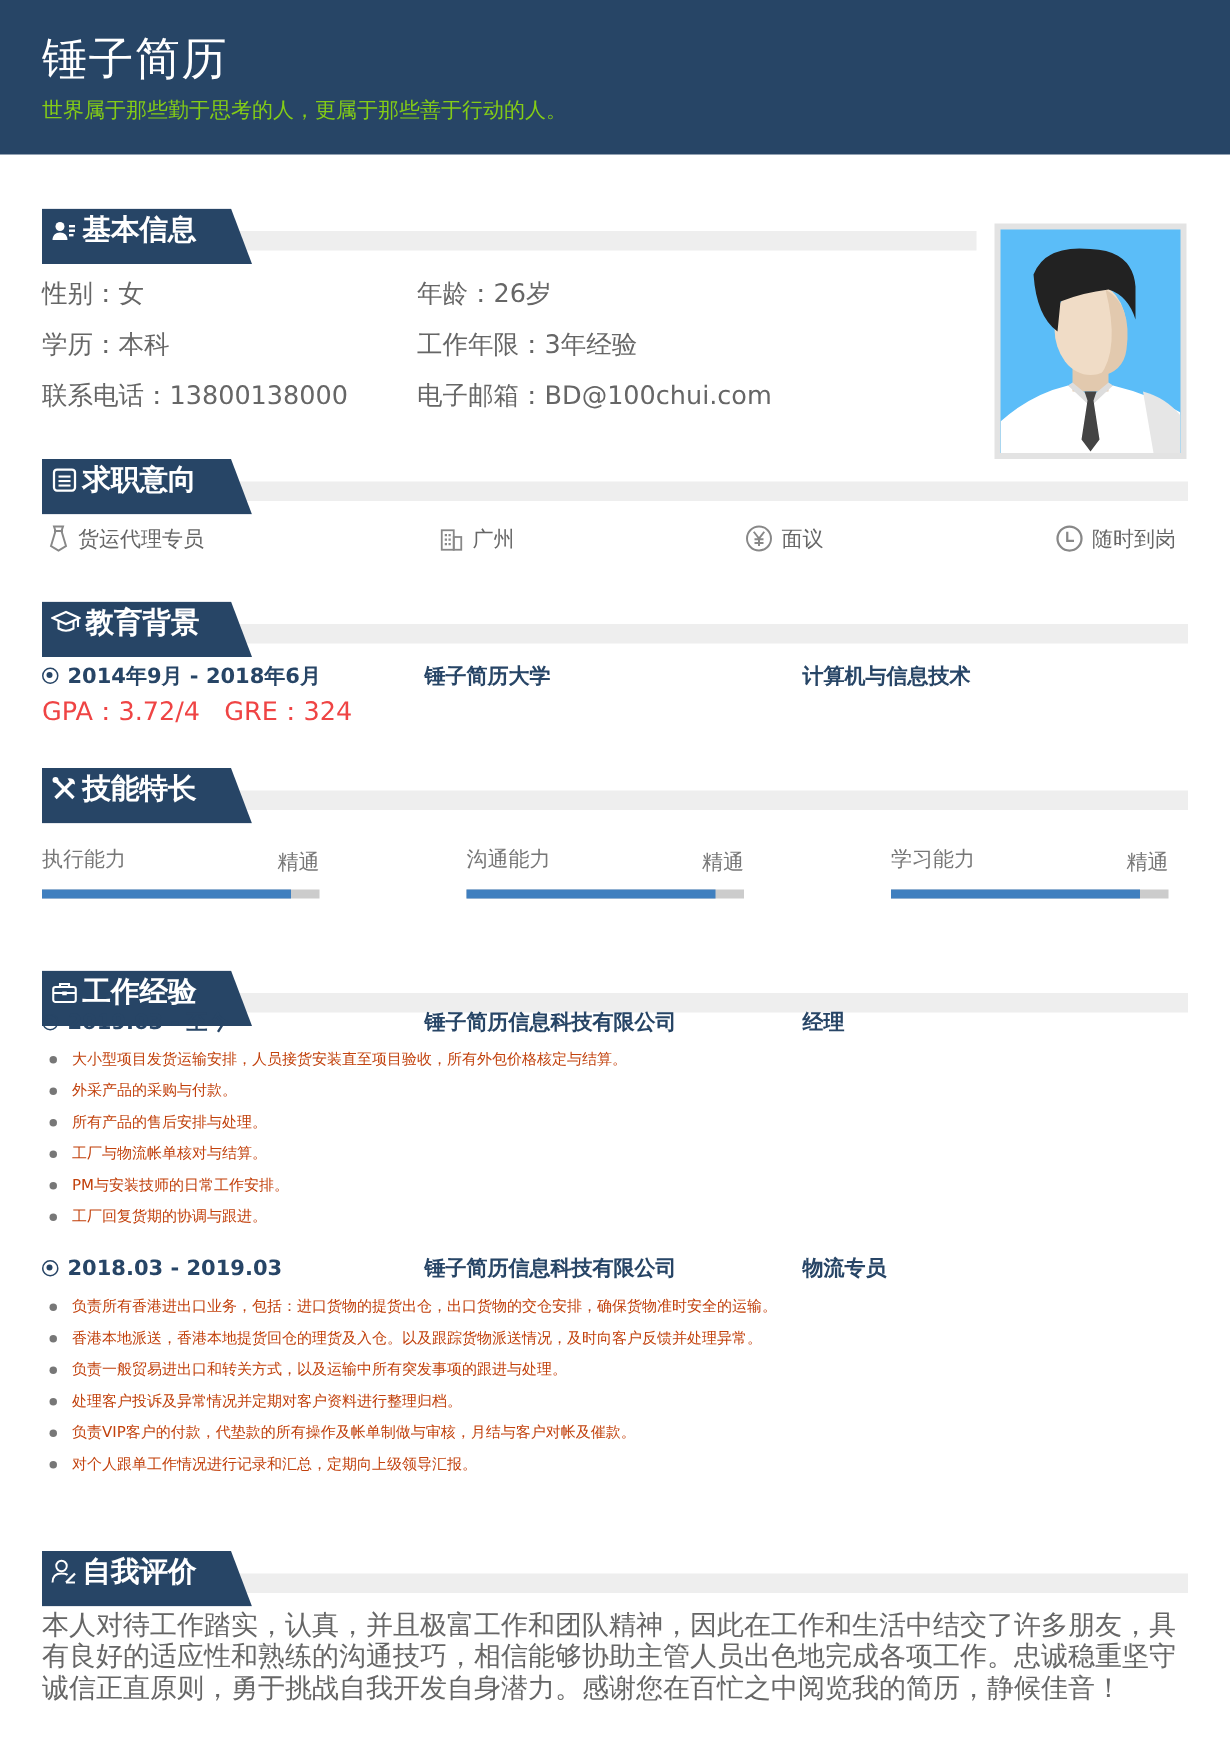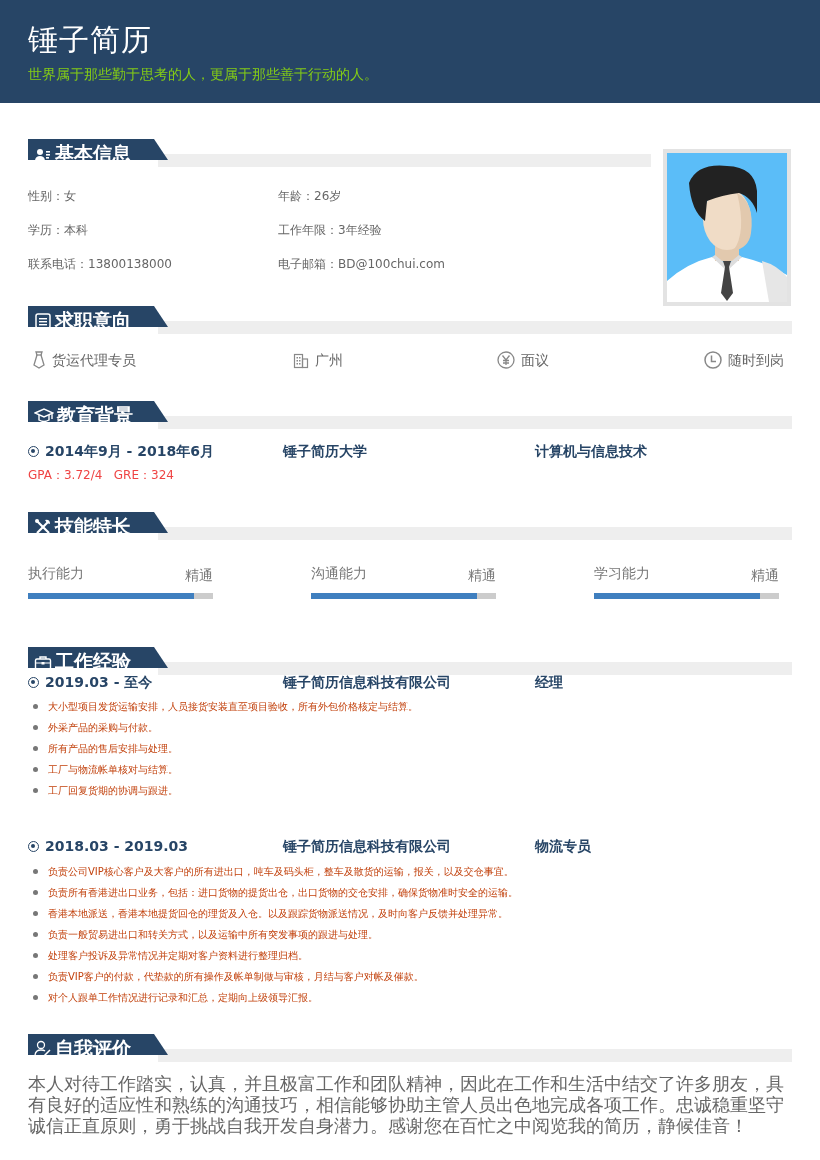--- a/index.html
+++ b/index.html
@@ -5,26 +5,26 @@
   * { margin: 0; padding: 0; box-sizing: border-box; }
   html, body { width: 820px; height: 1160px; background: #ffffff; overflow: hidden; }
   body { font-family: "DejaVu Sans", "Liberation Sans", sans-serif; color: #555; position: relative; }
 
   .header { position: absolute; left: 0; top: 0; width: 820px; height: 103px; background: #274566; }
   .header .title { position: absolute; left: 28px; top: 20px; font-size: 30px; color: #fff; letter-spacing: 1px; line-height: 40px; }
   .header .motto { position: absolute; left: 28px; top: 65px; font-size: 14px; color: #84cc16; line-height: 18px; }
 
   .sec-head { position: absolute; left: 28px; height: 29px; }
   .sec-head .bar { position: absolute; left: 130px; top: 15px; height: 13px; background: #eeeeee; }
-  .sec-head .tag { position: absolute; left: 0; top: 0; height: 21px; background: #274566; color: #fff;
+  .sec-head .tag { position: absolute; left: 0; top: 0; height: 37px; background: #274566; color: #fff;
      font-size: 19px; font-weight: bold; line-height: 29px; padding-left: 6px; padding-right: 12px;
      clip-path: polygon(0 0, calc(100% - 14px) 0, 100% 100%, 0 100%); width: 140px; white-space: nowrap; }
   .sec-head .tag svg { vertical-align: -3px; margin-right: 3px; }
 
-  .txt { position: absolute; font-size: 12px; color: #666; line-height: 18px; white-space: nowrap; }
+  .txt { position: absolute; font-size: 17px; color: #666; line-height: 18px; white-space: nowrap; }
   .bold-dark { position: absolute; font-size: 14px; color: #274566; font-weight: bold; line-height: 18px; white-space: nowrap; }
 
   .photo { position: absolute; left: 663px; top: 149px; width: 128px; height: 157px; background: #e3e3e3; padding: 4px; }
   .photo .inner { width: 120px; height: 149px; background: #5bbdf8; position: relative; overflow: hidden; }
 
   .intent-item { position: absolute; top: 350px; font-size: 14px; color: #666; line-height: 20px; white-space: nowrap; }
   .intent-item svg { vertical-align: -4px; margin-right: 6px; }
 
   .radio { display: inline-block; width: 11px; height: 11px; border: 1.5px solid #274566; border-radius: 50%; position: relative; margin-right: 6px; vertical-align: -1px; }
   .radio::after { content: ""; position: absolute; left: 2px; top: 2px; width: 4px; height: 4px; background: #274566; border-radius: 50%; }
@@ -190,28 +190,28 @@
 </div>
 
 <div class="bold-dark" style="left:28px; top:673px;"><span class="radio"></span><span>2019.03 - 至今</span></div>
 <div class="bold-dark" style="left:283px; top:673px;">锤子简历信息科技有限公司</div>
 <div class="bold-dark" style="left:535px; top:673px;">经理</div>
 <ul class="bullets" style="top:696px;">
   <li>大小型项目发货运输安排，人员接货安装直至项目验收，所有外包价格核定与结算。</li>
   <li>外采产品的采购与付款。</li>
   <li>所有产品的售后安排与处理。</li>
   <li>工厂与物流帐单核对与结算。</li>
+  <li>PM与安装技师的日常工作安排。</li>
   <li>工厂回复货期的协调与跟进。</li>
 </ul>
 
 <div class="bold-dark" style="left:28px; top:837px;"><span class="radio"></span><span>2018.03 - 2019.03</span></div>
 <div class="bold-dark" style="left:283px; top:837px;">锤子简历信息科技有限公司</div>
 <div class="bold-dark" style="left:535px; top:837px;">物流专员</div>
 <ul class="bullets" style="top:861px;">
-  <li>负责公司VIP核心客户及大客户的所有进出口，吨车及码头柜，整车及散货的运输，报关，以及交仓事宜。</li>
   <li>负责所有香港进出口业务，包括：进口货物的提货出仓，出口货物的交仓安排，确保货物准时安全的运输。</li>
   <li>香港本地派送，香港本地提货回仓的理货及入仓。以及跟踪货物派送情况，及时向客户反馈并处理异常。</li>
   <li>负责一般贸易进出口和转关方式，以及运输中所有突发事项的跟进与处理。</li>
   <li>处理客户投诉及异常情况并定期对客户资料进行整理归档。</li>
   <li>负责VIP客户的付款，代垫款的所有操作及帐单制做与审核，月结与客户对帐及催款。</li>
   <li>对个人跟单工作情况进行记录和汇总，定期向上级领导汇报。</li>
 </ul>
 
 <div class="sec-head" style="top:1034px; width:764px;">
   <div class="bar" style="width:634px;"></div>

